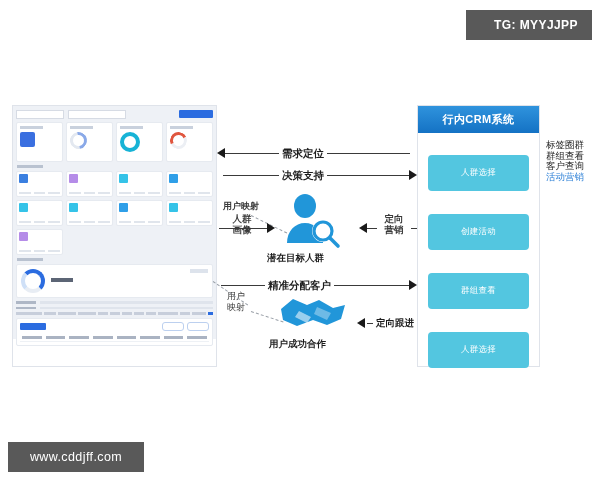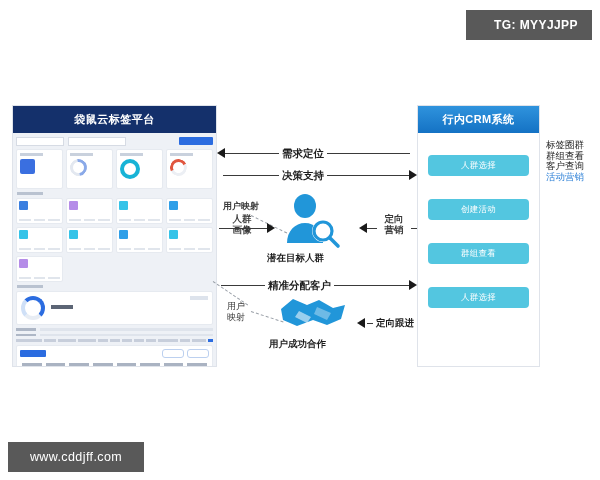--- a/index.html
+++ b/index.html
@@ -73,21 +73,21 @@
   table.mini{width:100%;border-collapse:collapse;table-layout:fixed;}
   table.mini td{padding:2px 2px;border-bottom:1px solid #eef1f5;}
   table.mini td i{display:block;height:2.5px;background:#d4dae3;}
   table.mini tr.hd td i{background:#aab3c2;}
   table.mini tr:nth-child(2){background:#f7f9fc;}
 
   
   .rpanel{position:absolute;left:417px;top:105px;width:123px;height:262px;background:#fff;border:1px solid #dfe3ea;box-sizing:border-box;}
   .rpanel-hd{height:27px;background:linear-gradient(180deg,#2f93dd 0%,#1472c4 100%);color:#fff;display:flex;align-items:center;justify-content:center;font-size:11px;font-weight:bold;letter-spacing:.4px;}
   .rbtns{padding:22px 10px 0 10px;display:flex;flex-direction:column;gap:23px;}
-  .rbtn{height:21px;border-radius:4px;background:#53c6e0;color:#ffffff;font-size:8.5px;display:flex;align-items:center;justify-content:center;letter-spacing:.3px;}
+  .rbtn{height:36px;border-radius:4px;background:#53c6e0;color:#ffffff;font-size:8.5px;display:flex;align-items:center;justify-content:center;letter-spacing:.3px;}
 
   
   .rlist{position:absolute;left:546px;top:140px;width:52px;display:flex;flex-direction:column;gap:1px;}
   .rlist div{font-size:9.5px;color:#222;line-height:1;white-space:nowrap;}
   .rlist div.accent{color:#2b7fd6;}
 
   
   .center{position:absolute;left:217px;top:105px;width:200px;height:262px;}
 
   .arrow{position:absolute;height:1px;background:#3a3a3a;}
@@ -104,21 +104,20 @@
 </style>
 </head>
 <body>
 
 <div class="stage">
 
   <div class="wm wm-tg">TG: MYYJJPP</div>
   <div class="wm wm-url">www.cddjff.com</div>
 
   <div class="lpanel">
-    <div class="lpanel-hd">袋鼠云标签平台</div>
     <div class="lbody">
 
       <div class="toolbar">
         <div class="tb-sel"></div>
         <div class="tb-sel2"></div>
         <div class="tb-sp"></div>
         <div class="tb-btn"></div>
       </div>
 
       <div class="kpis">
@@ -393,21 +392,21 @@
     <div class="head left" style="left:142px;top:118px;"></div>
     <div class="softlabel two" style="left:160px;top:108px;width:34px;font-weight:bold;font-size:9.5px;background:#fff;">
       <span>定向</span><br>
       <span>营销</span>
     </div>
 
     <div class="arrow" style="left:4px;top:180px;width:190px;"></div>
     <div class="head right" style="left:192px;top:175px;"></div>
     <div class="clabel" style="left:48px;top:174px;">精准分配客户</div>
 
-    <div class="softlabel two" style="left:6px;top:196px;width:26px;">
+    <div class="softlabel two" style="left:6px;top:186px;width:26px;">
       <span>用户</span><br>
       <span>映射</span>
     </div>
     <div class="dash" style="left:-4px;top:176px;width:42px;transform:rotate(34deg);"></div>
     <div class="dash" style="left:34px;top:206px;width:34px;transform:rotate(18deg);"></div>
 
     <div class="handwrap">
       <svg width="72" height="40" viewBox="0 0 72 40">
         <path d="M4 16 L16 6 L30 12 L42 7 L56 15 L68 12 L64 26 L50 32 L36 27 L20 33 L6 27 Z" fill="#2196d9"></path>
         <path d="M22 18 L34 24 L30 30 L18 24 Z" fill="#fff" opacity=".55"></path>

